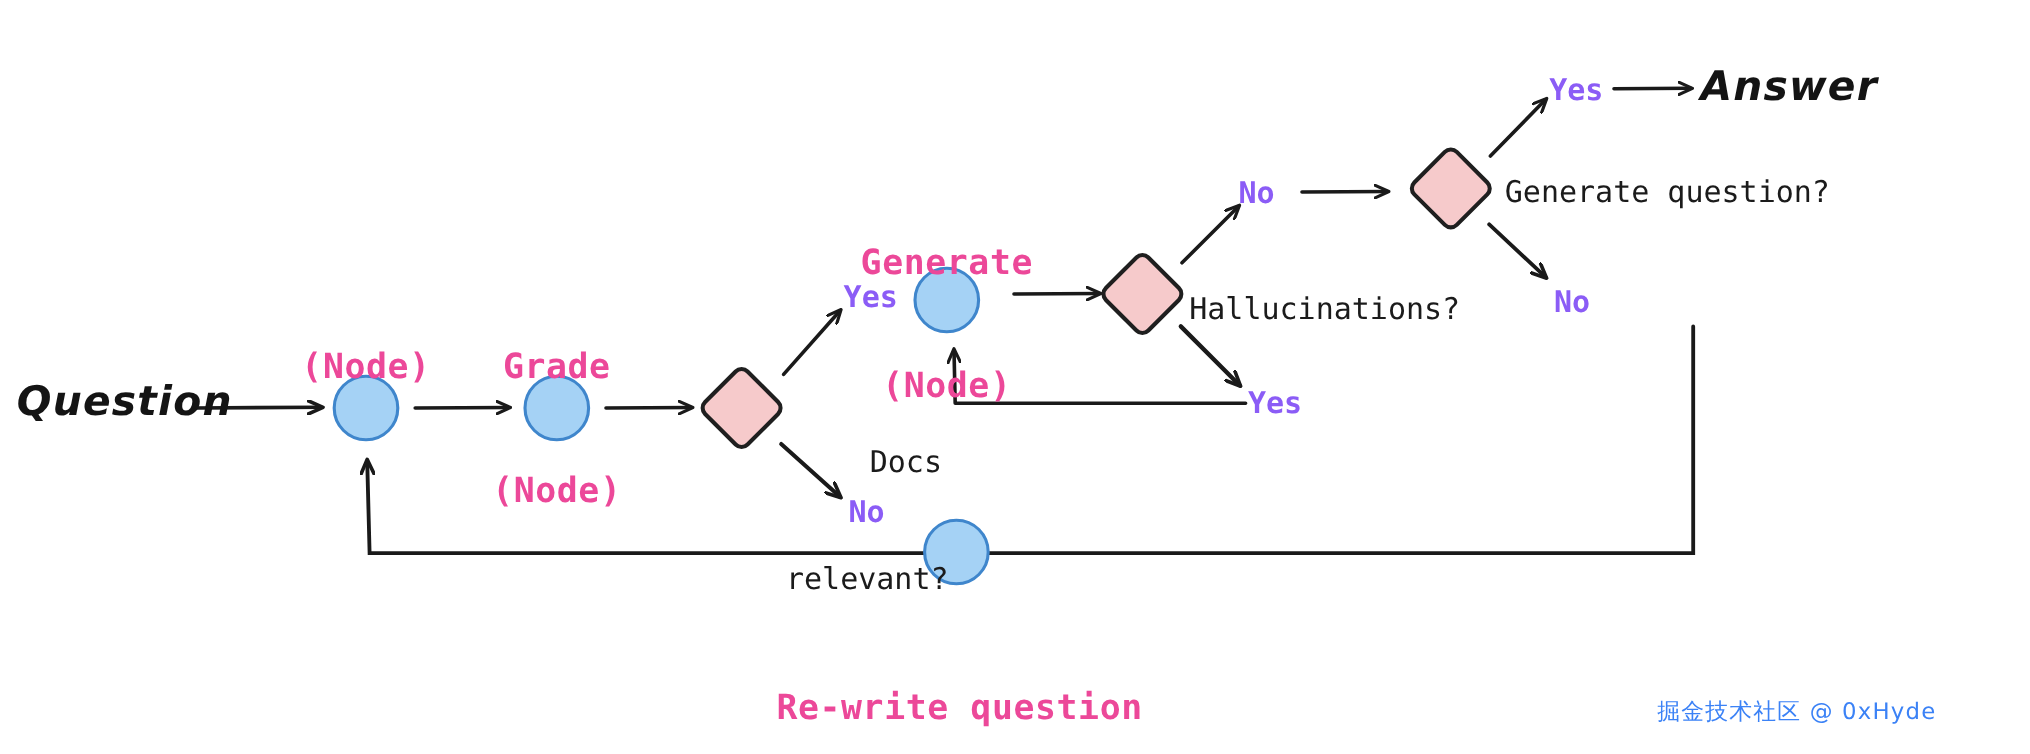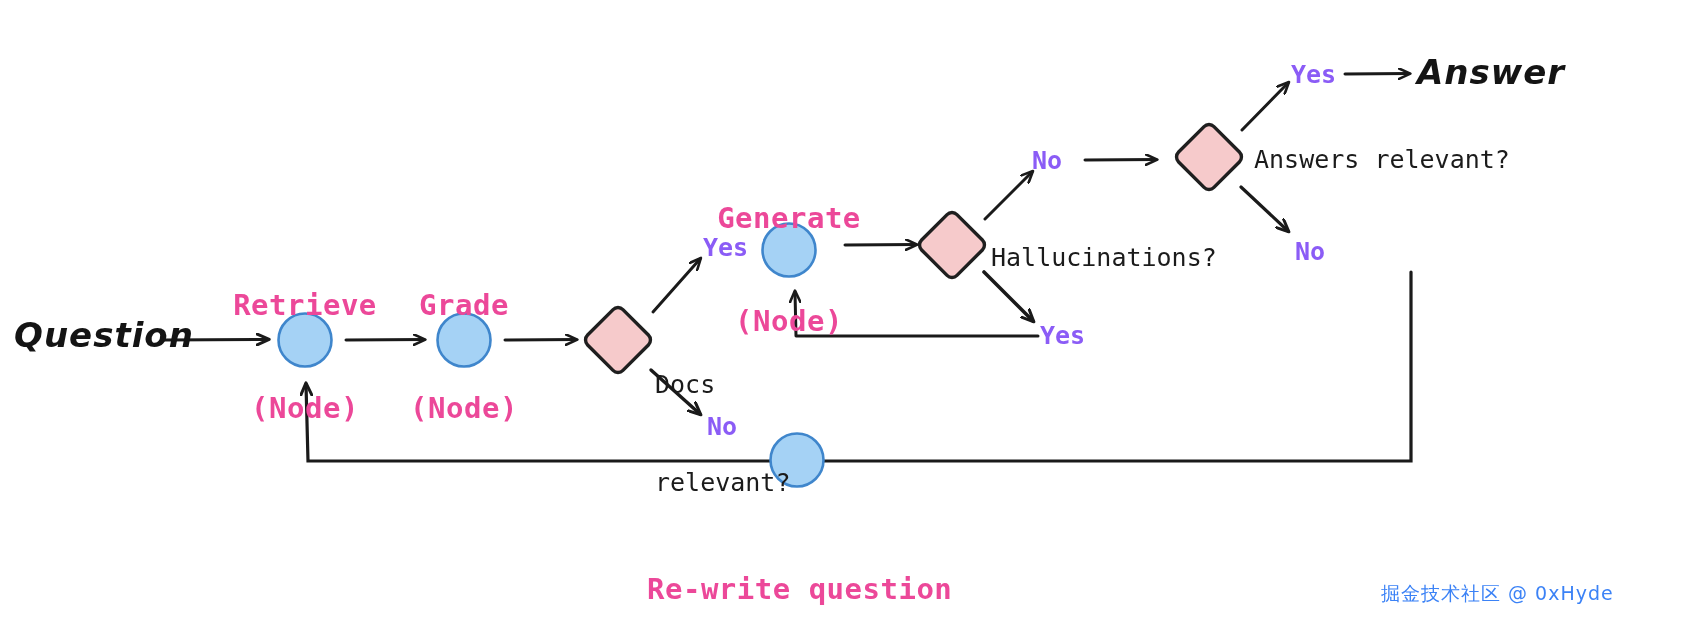--- a/index.html
+++ b/index.html
@@ -48,21 +48,21 @@
     font-weight: 700;
     font-size: 25px;
     color: #8b5cf6;
     letter-spacing: 0px;
   }
   .cond-lbl {
     font-family: "DejaVu Sans Mono", monospace;
     font-weight: 400;
     font-size: 25px;
     color: #1b1b1b;
-    text-align: left;
+    text-align: right;
     line-height: 1.3;
   }
   .hand-lbl {
     font-family: "DejaVu Sans", sans-serif;
     font-weight: 700;
     font-style: italic;
     font-size: 34px;
     color: #141414;
     letter-spacing: 1px;
   }
@@ -125,21 +125,20 @@
     <rect x="-25" y="-25" width="50" height="50" rx="7" ry="7" transform="translate(618,340) rotate(45)" fill="#f6cacb" stroke="#1f1f1f" stroke-width="3.4"></rect>
     <rect x="-25" y="-25" width="50" height="50" rx="7" ry="7" transform="translate(952,245) rotate(45)" fill="#f6cacb" stroke="#1f1f1f" stroke-width="3.4"></rect>
     <rect x="-25" y="-25" width="50" height="50" rx="7" ry="7" transform="translate(1209,157) rotate(45)" fill="#f6cacb" stroke="#1f1f1f" stroke-width="3.4"></rect>
   </svg>
 
   <div class="lbl hand-lbl" style="left:1417px; top:52px;">Answer</div>
 
   <div class="lbl hand-lbl" style="left:14px; top:315px;">Question</div>
 
   <div class="lbl node-title" style="left:180px; top:220px; width:250px;">
-    <div>Retrieve</div>
     <div>(Node)</div>
   </div>
 
   <div class="lbl node-title" style="left:339px; top:220px; width:250px;">
     <div>Grade</div>
     <div>(Node)</div>
   </div>
 
   <div class="lbl node-title" style="left:664px; top:133px; width:250px;">
     <div>Generate</div>
@@ -155,19 +154,19 @@
     <div>Docs</div>
     <div>relevant?</div>
   </div>
   <div class="lbl branch-lbl" style="left:703px; top:233px;">Yes</div>
   <div class="lbl branch-lbl" style="left:707px; top:412px;">No</div>
 
   <div class="lbl cond-lbl" style="left:991px; top:242px; text-align:left;">Hallucinations?</div>
   <div class="lbl branch-lbl" style="left:1032px; top:146px;">No</div>
   <div class="lbl branch-lbl" style="left:1040px; top:321px;">Yes</div>
 
-  <div class="lbl cond-lbl" style="left:1254px; top:144px; text-align:left;">Answers relevant?</div>
+  <div class="lbl cond-lbl" style="left:1254px; top:144px; text-align:left;">Generate question?</div>
   <div class="lbl branch-lbl" style="left:1291px; top:60px;">Yes</div>
   <div class="lbl branch-lbl" style="left:1295px; top:237px;">No</div>
 
   <div class="lbl watermark" style="left:1381px; top:582px;">掘金技术社区 @ 0xHyde</div>
 
 </div>
 
 </body></html>

